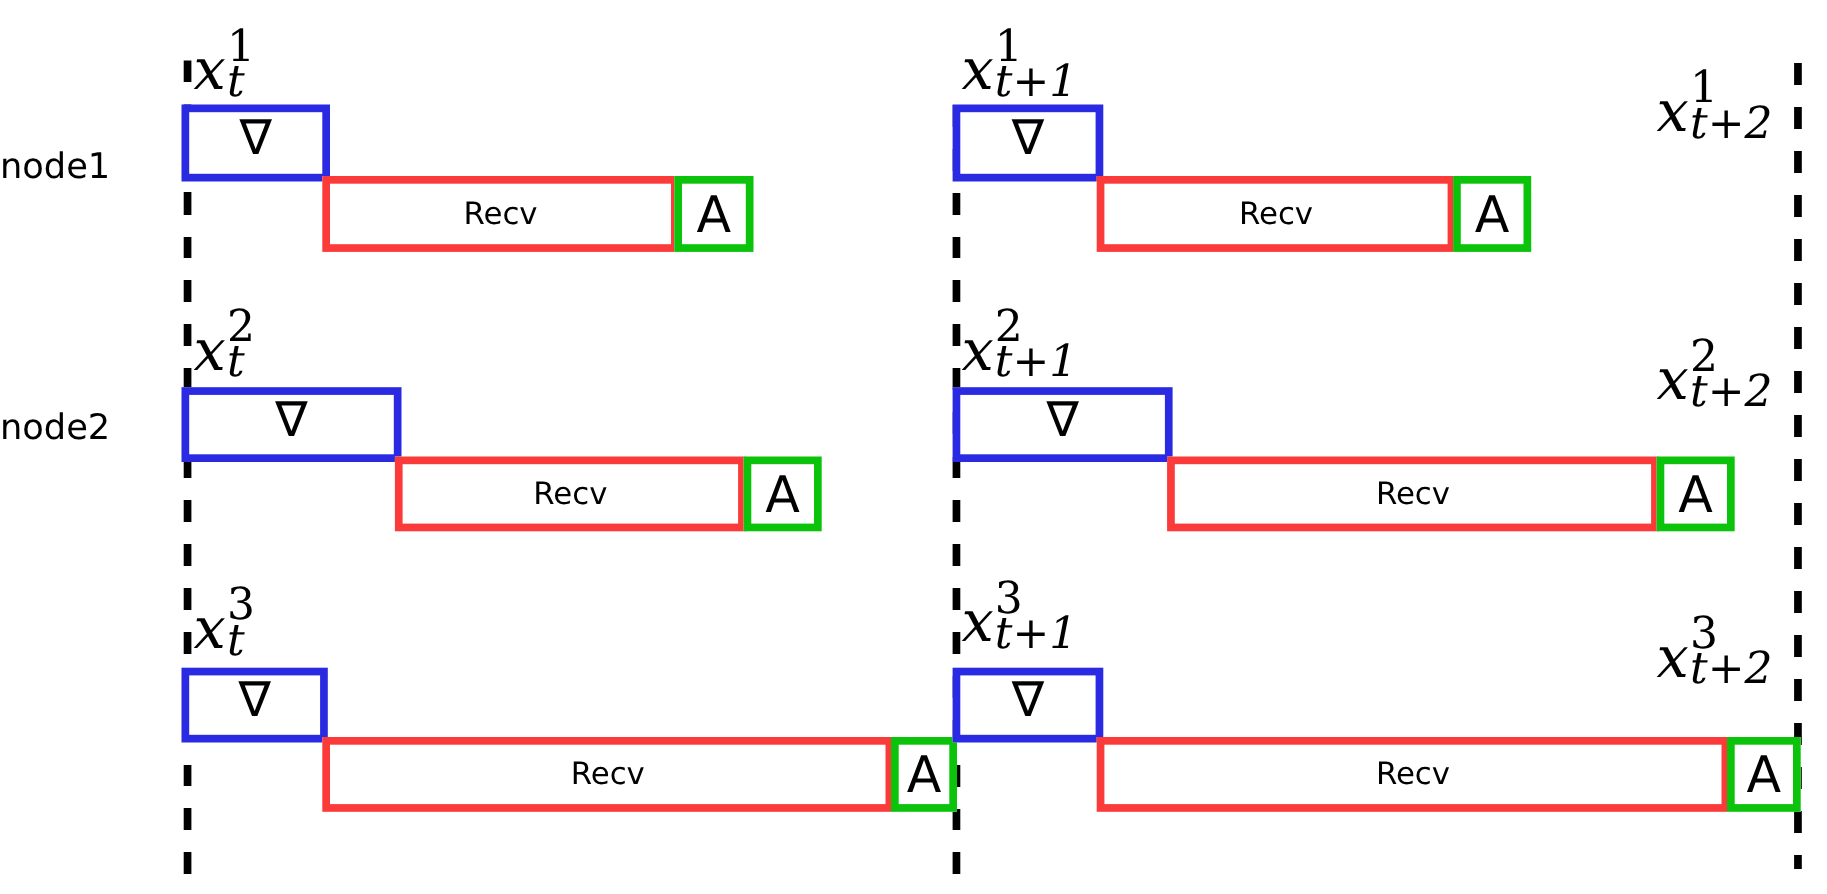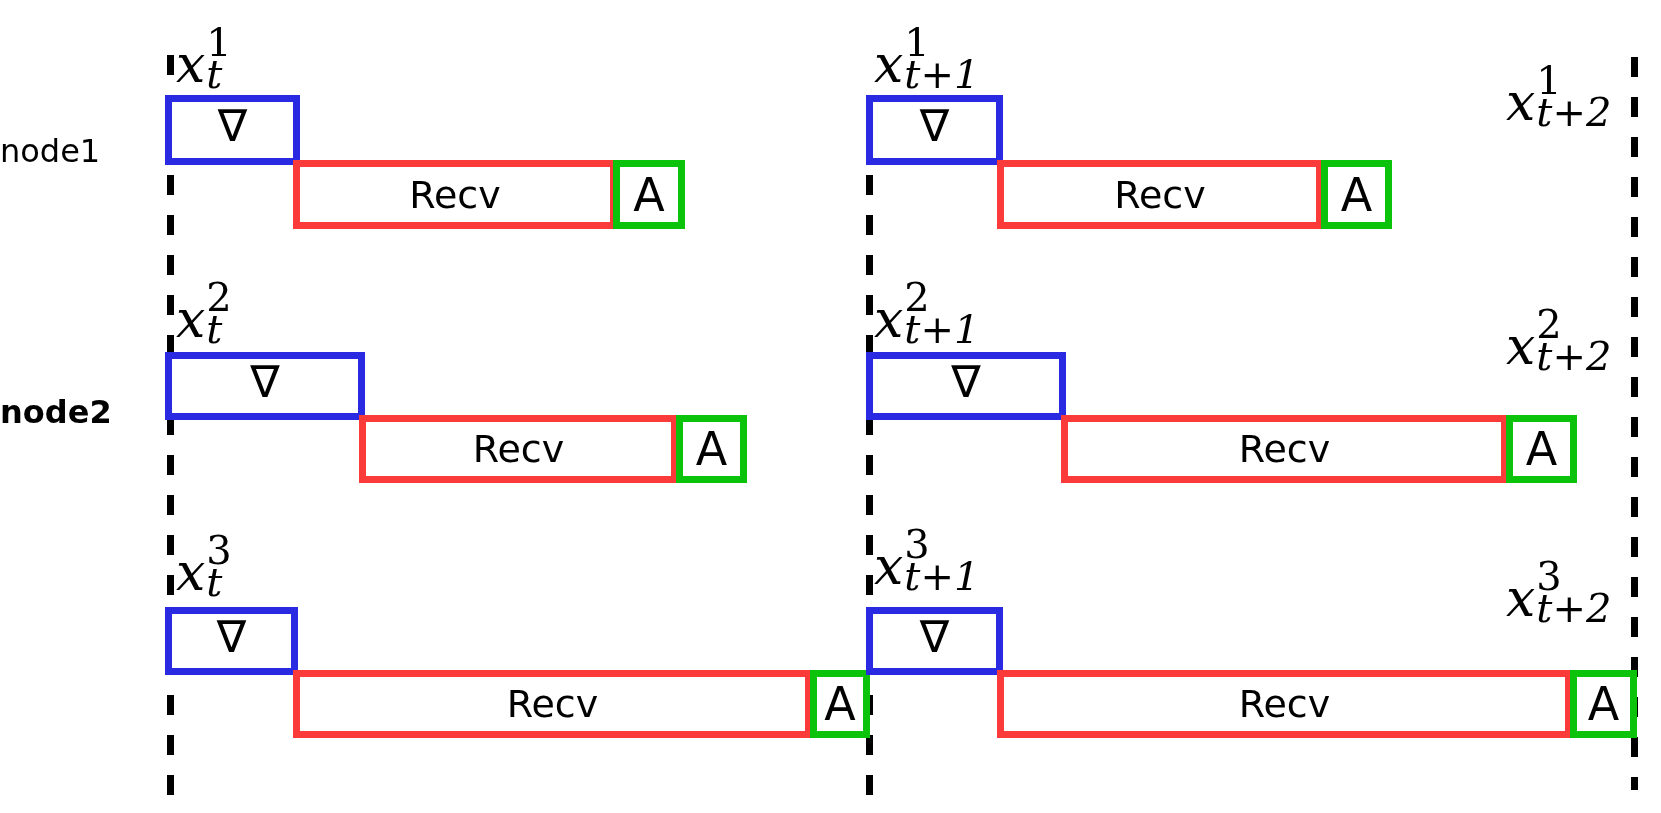--- a/index.html
+++ b/index.html
@@ -24,21 +24,21 @@
     display:flex;
     align-items:center;
     justify-content:center;
     z-index:2;
     color:#000;
   }
   .bar.grad{border:7px solid var(--grad);}
   .bar.recv{border:7px solid var(--recv);}
   .bar.apply{border:7px solid var(--apply);}
   .bar.grad .blabel{font-size:44px;line-height:1;transform:translateY(-4px);}
-  .bar.recv .blabel{font-size:38px;line-height:1;}
+  .bar.recv .blabel{font-size:28px;line-height:1;}
   .bar.apply .blabel{font-size:46px;line-height:1;}
   .nodelabel{
     position:absolute;
     left:0;
     width:142px;
     text-align:left;
     font-size:32px;
     line-height:1;
     color:#000;
     z-index:3;
@@ -57,21 +57,21 @@
   .mstack{display:flex;flex-direction:column;margin-left:1px;}
   .msup{font-size:40px;line-height:0.8;font-style:normal;}
   .msub{font-size:40px;line-height:0.8;font-style:italic;}
 </style>
 </head>
 <body>
 
 <div id="fig" style="--grad: #2a2ae2; --recv: #fb3a3a; --apply: #0cc30c;">
 
   <div class="nodelabel" style="top:135px;">node1</div>
-  <div class="nodelabel" style="top:396px;font-weight:bold;">node2</div>
+  <div class="nodelabel" style="top:372px;">node2</div>
 
   <div class="mlabel" style="left:176px;top:26px;">
     <span class="mx">x</span>
     <span class="mstack">
       <span class="msup">1</span>
       <span class="msub">t</span>
     </span>
   </div>
   <div class="mlabel" style="left:874px;top:26px;">
     <span class="mx">x</span>

